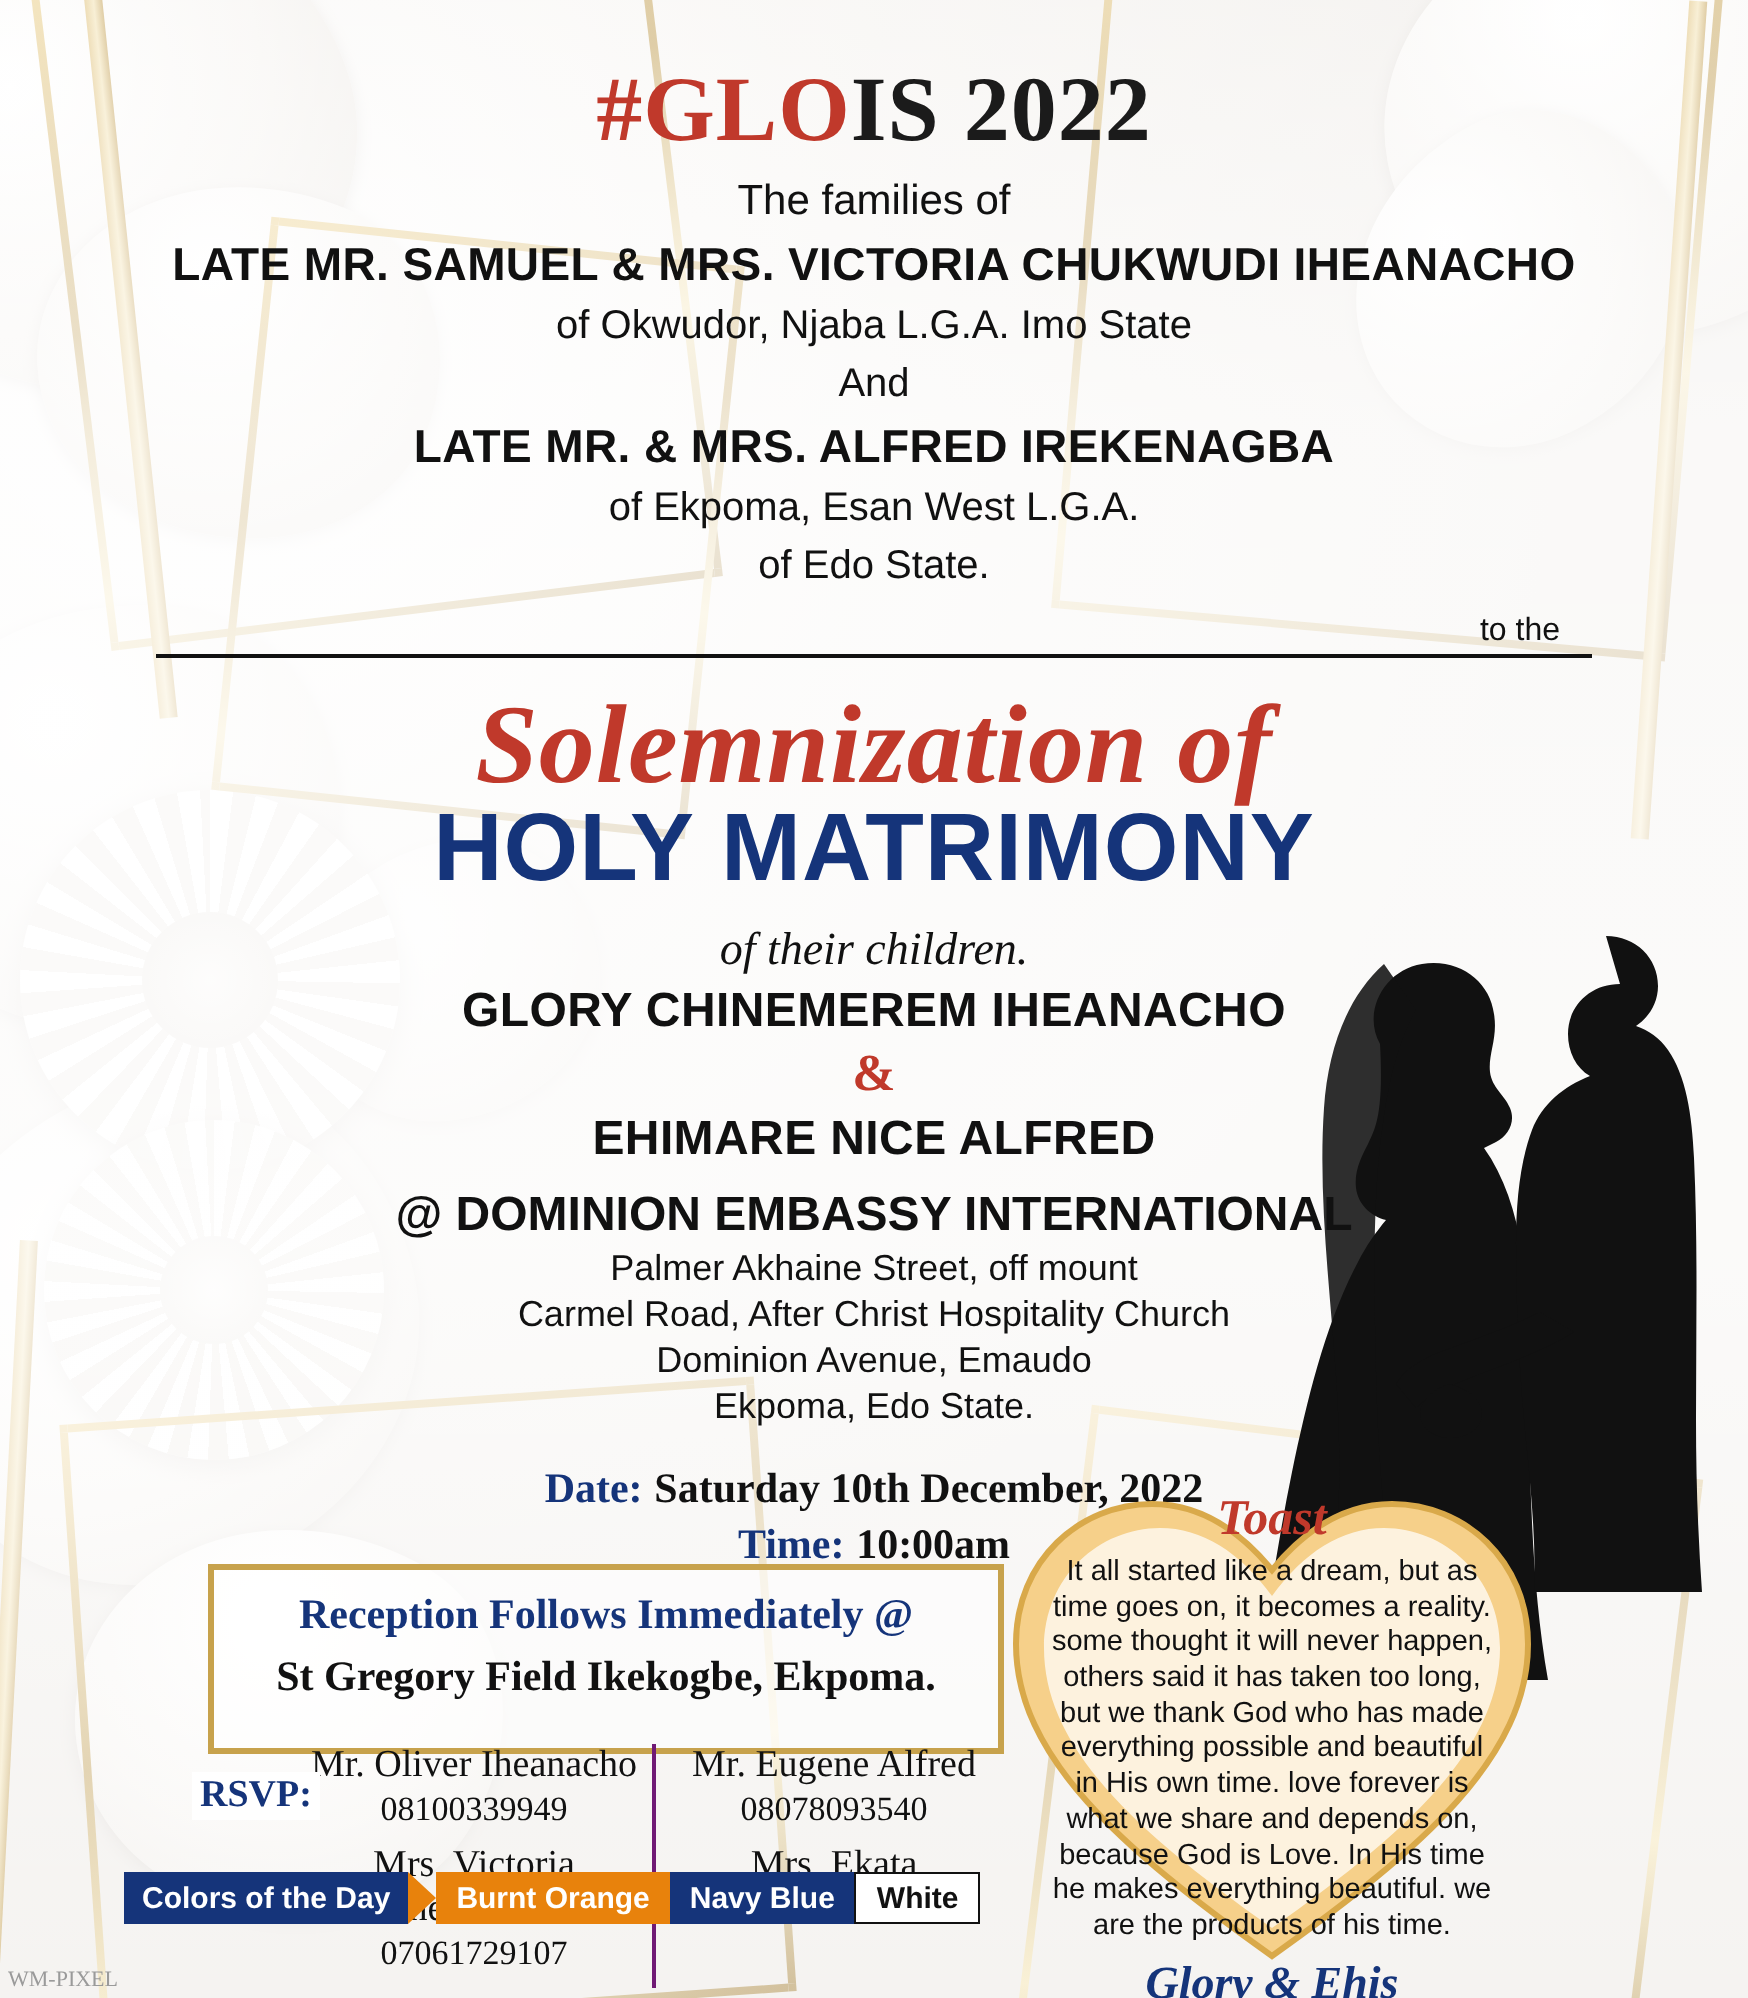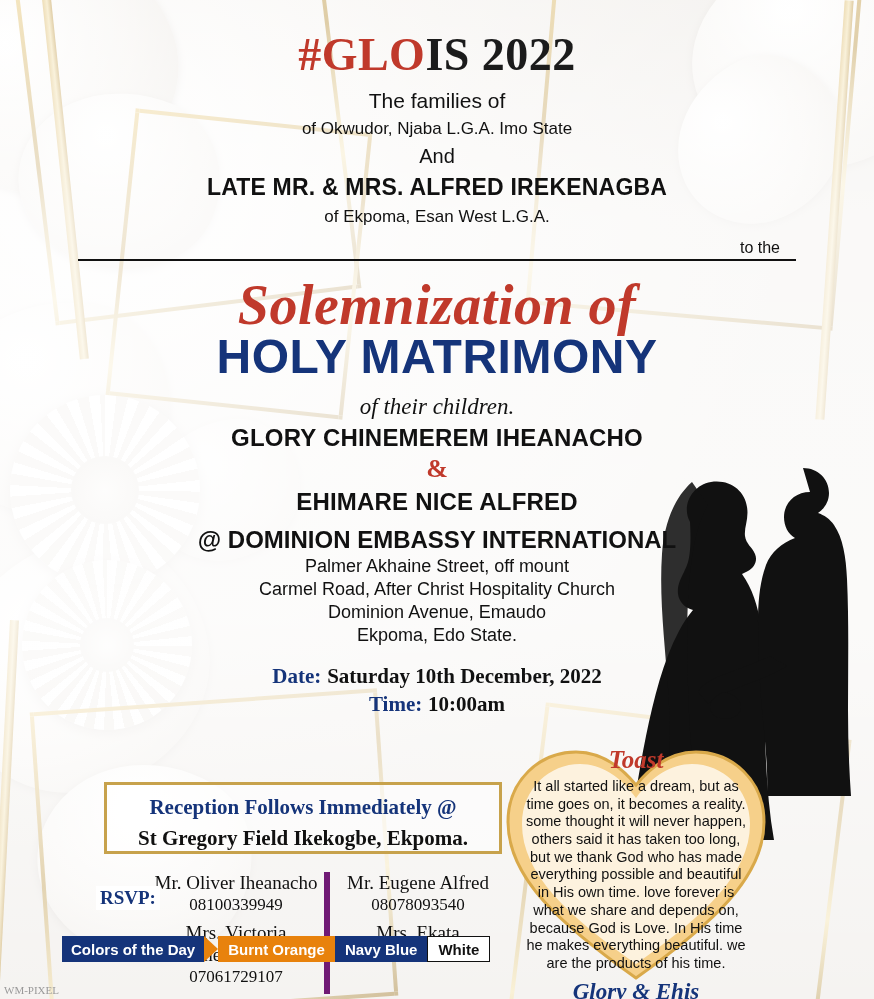--- a/index.html
+++ b/index.html
@@ -98,21 +98,21 @@
     letter-spacing: .5px;
     font-family: "Liberation Serif", serif;
   }
   .hashtag .glo { color: #c0392b; }
   .hashtag .rest { color: #1b1b1b; }
 
   .fam-line { font-size: 21px; color: #111; margin-top: 8px; }
   .fam-names {
     font-size: 23px; font-weight: bold; color: #111; margin-top: 6px; letter-spacing: .2px;
   }
-  .fam-sub { font-size: 17px; color: #111; margin-top: 6px; }
+  .fam-sub { font-size: 20px; color: #111; margin-top: 6px; }
   .fam-and { font-size: 20px; color: #111; margin-top: 6px; text-align: center; }
   .cordially {
     font-family: "Liberation Serif", serif;
     font-style: italic;
     font-size: 19px;
     color: #111;
     margin-top: 12px;
   }
 
   .rule-row {
@@ -181,21 +181,21 @@
   .datetime .value { color: #111; font-weight: bold; font-family:"Liberation Serif",serif; }
   .dt-row { font-size: 21px; margin-top: 3px; }
 
   
   .reception {
     position: absolute;
     left: 104px; top: 782px;
     width: 380px;
     border: 3px solid #c7a24c;
     background: rgba(255,255,255,.55);
-    padding: 10px 6px 0 6px;
+    padding: 10px 6px 23px 6px;
     text-align: center;
   }
   .reception .l1 {
     font-family: "Liberation Serif", serif;
     font-weight: bold;
     font-size: 21px;
     color: #15347a;
   }
   .reception .l2 {
     font-family: "Liberation Serif", serif;
@@ -219,21 +219,21 @@
   .rsvp-cols {
     margin-left: 62px;
     display: flex;
   }
   .rsvp-col {
     flex: 1;
     text-align: center;
     font-family: "Liberation Serif", serif;
     color: #111;
   }
-  .rsvp-col.left { border-right: 6px solid #701a75; }
+  .rsvp-col.left { border-right: 2px solid #701a75; }
   .rsvp-name { font-size: 19px; }
   .rsvp-phone { font-size: 17px; margin-top: 1px; margin-bottom: 7px; }
 
   
   .colors-row {
     position: absolute;
     left: 62px; top: 936px;
     display: flex;
     align-items: stretch;
     height: 26px;
@@ -343,24 +343,26 @@
     <path fill="#111111" d="M150 262c-8 3-14 9-14 15 0 7 7 12 15 12 9 0 16-5 16-12 0-7-7-13-17-15z"></path>
   </svg>
 
   <div class="content">
 
     <div class="center hashtag">
       <span class="glo">#GLO</span><span class="rest">IS 2022</span>
     </div>
 
     <div class="center fam-line">The families of</div>
+    <div class="center fam-names">LATE MR. SAMUEL &amp; MRS. VICTORIA CHUKWUDI IHEANACHO</div>
     <div class="center fam-sub">of Okwudor, Njaba L.G.A. Imo State</div>
     <div class="center fam-and">And</div>
     <div class="center fam-names">LATE MR. &amp; MRS. ALFRED IREKENAGBA</div>
     <div class="center fam-sub">of Ekpoma, Esan West L.G.A.</div>
+    <div class="center fam-sub">of Edo State.</div>
 
     <div class="rule-row">
       <div class="line"></div>
       <div class="tothe">to the</div>
     </div>
 
     <div class="center solemn">Solemnization of</div>
     <div class="center holy">HOLY MATRIMONY</div>
     <div class="center oftheir">of their children.</div>
     <div class="center child-name">GLORY CHINEMEREM IHEANACHO</div>

